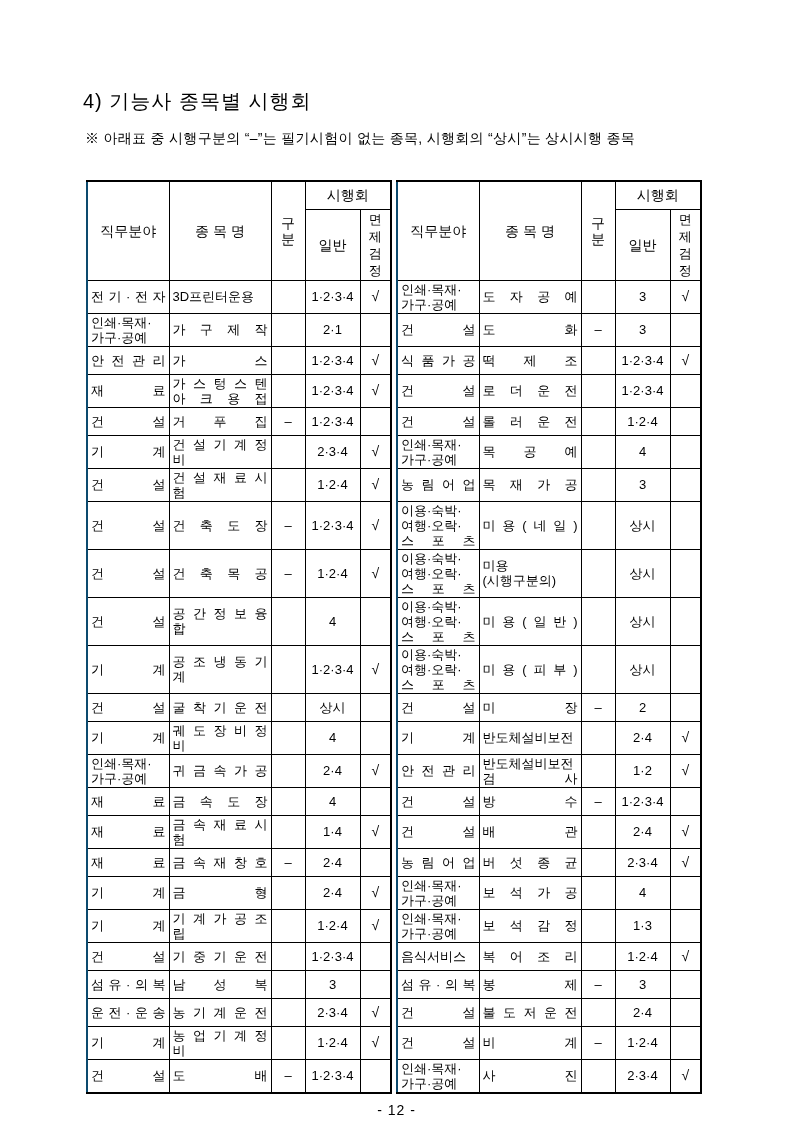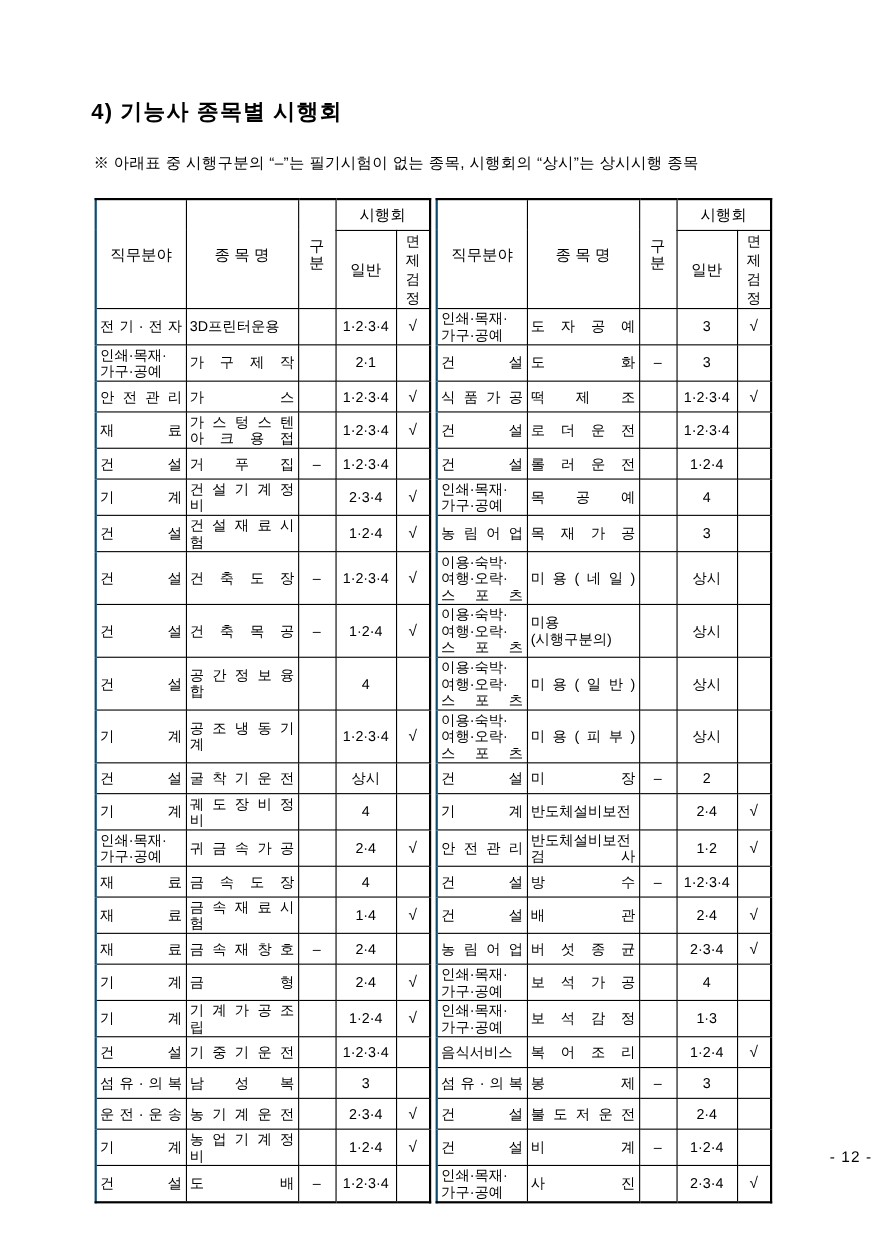--- a/index.html
+++ b/index.html
@@ -5,24 +5,24 @@
   * { box-sizing: border-box; }
   html, body { margin: 0; padding: 0; }
   body {
     width: 793px; height: 1121px;
     background: #ffffff; color: #000;
     position: relative; overflow: hidden;
     font-family: "Liberation Sans", sans-serif;
   }
   .title {
     position: absolute; left: 83px; top: 88px;
-    font-size: 20px; font-weight: 700; letter-spacing: 1px;
+    font-size: 20px; font-weight: 400; letter-spacing: 1px;
   }
   .note {
-    position: absolute; left: 85px; top: 140px;
+    position: absolute; left: 85px; top: 130px;
     font-size: 14px; letter-spacing: 0.3px;
   }
   .table-wrap { position: absolute; left: 86px; top: 180px; }
   table { border-collapse: collapse; table-layout: fixed; }
   th, td {
     border: 1px solid #000;
     vertical-align: middle;
     padding: 1px 3px;
     font-size: 13px;
     line-height: 15px;
@@ -39,22 +39,22 @@
     white-space: pre-line; word-break: keep-all;
   }
   .cell-gubun, .cell-rounds, .cell-exempt { text-align: center; white-space: nowrap; }
   .cell-exempt { font-size: 14px; }
   td.gap, th.gap { border: none; padding: 0; background: #fff; }
   .b-top    { border-top: 2px solid #000; }
   .b-bottom { border-bottom: 2px solid #000; }
   .b-left   { border-left: 2px solid #0c4a6e; }
   .b-right  { border-right: 2px solid #000; }
   .footer {
-    position: absolute; left: 0; top: 1043px; width: 100%;
-    text-align: right; font-size: 14px; letter-spacing: 1px;
+    position: absolute; left: 0; top: 1102px; width: 100%;
+    text-align: center; font-size: 14px; letter-spacing: 1px;
   }
 </style>
 </head>
 <body>
 
 <div class="title">4) 기능사 종목별 시행회</div>
 <div class="note">※  아래표 중 시행구분의 “–”는 필기시험이 없는 종목, 시행회의 “상시”는 상시시행 종목</div>
 
 <div class="table-wrap">
   <table>

